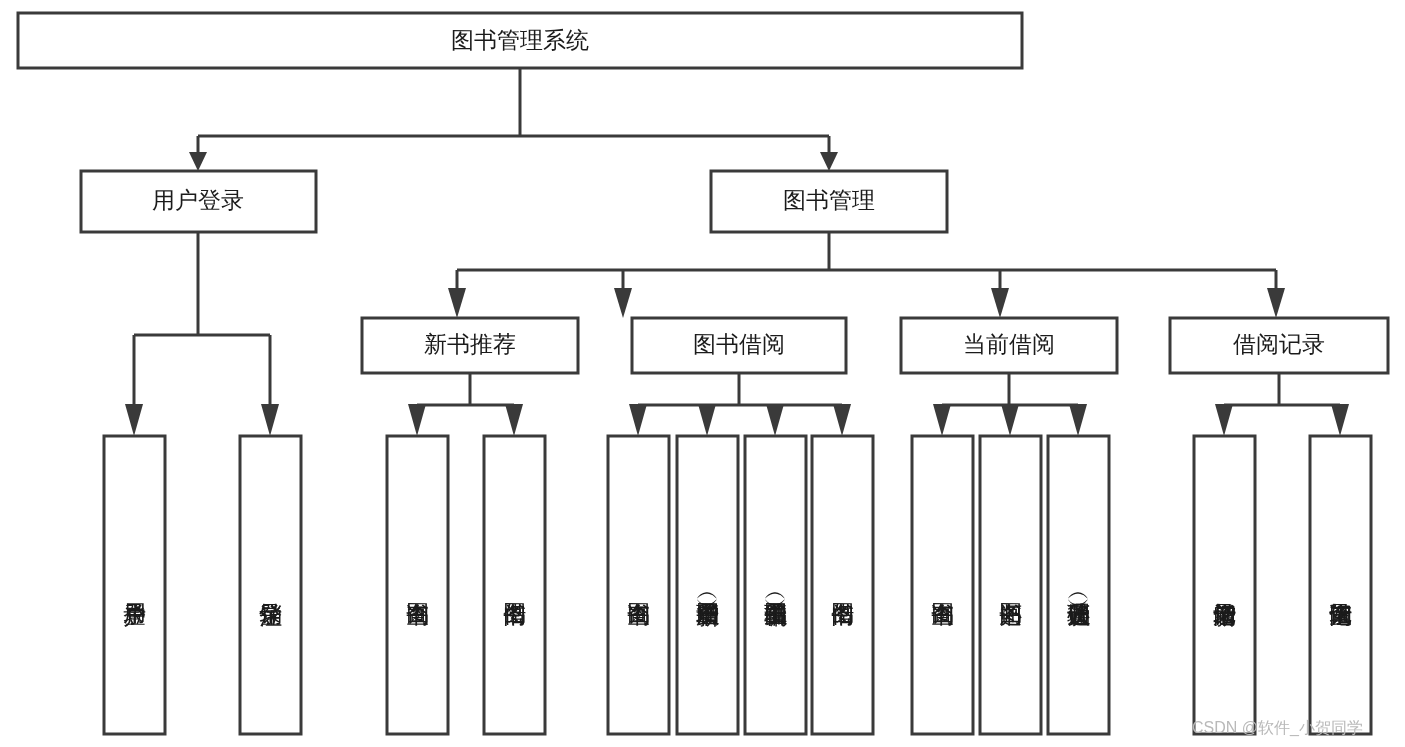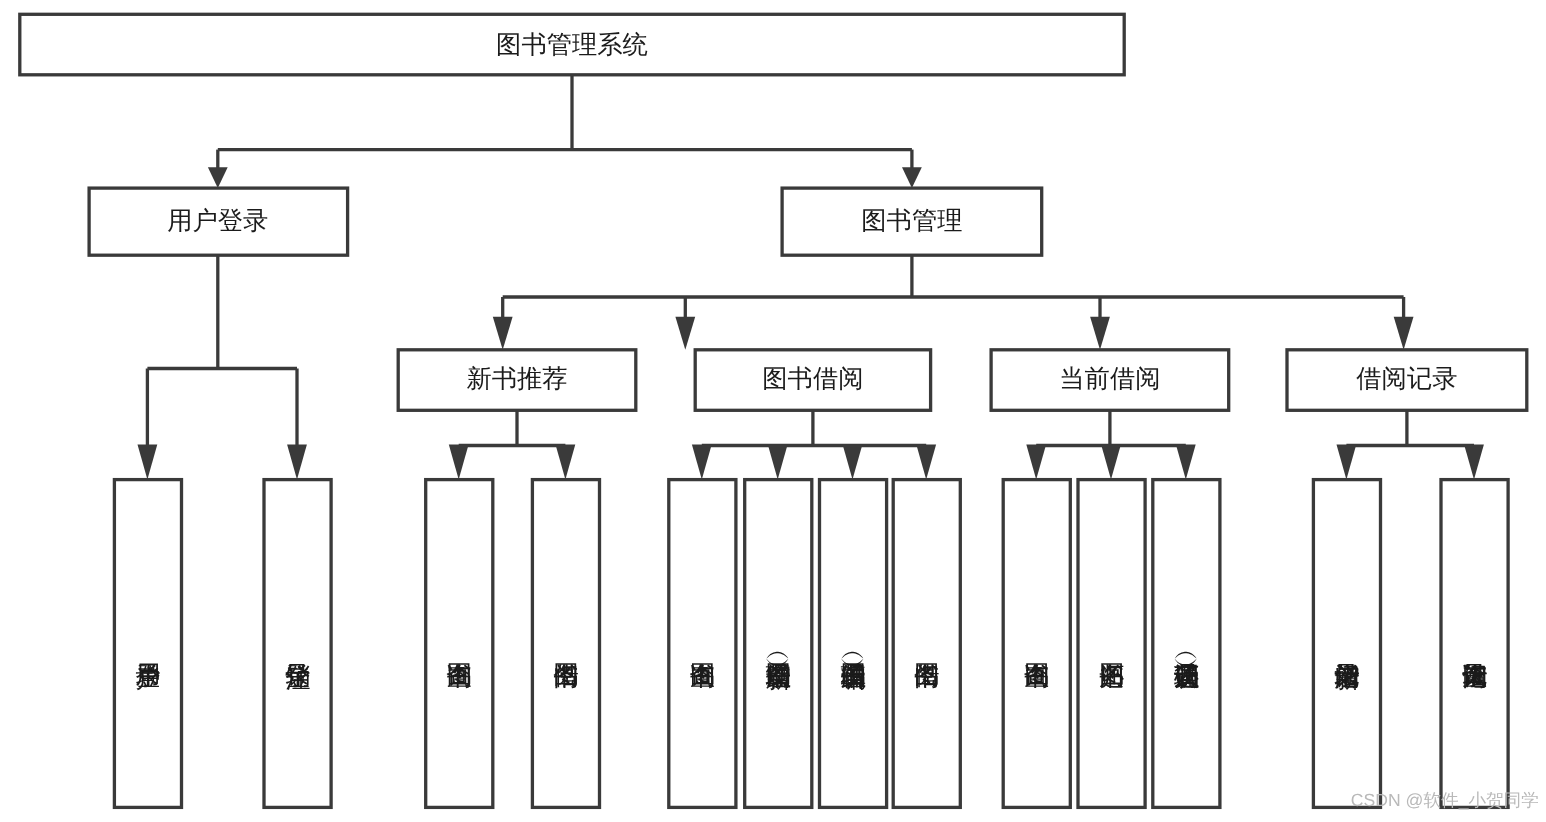--- a/index.html
+++ b/index.html
@@ -62,21 +62,20 @@
     align-items: center;
     justify-content: center;
     pointer-events: none;
   }
   .watermark {
     position: absolute;
     font-family: "Liberation Sans", "DejaVu Sans", sans-serif;
     font-size: 16px;
     color: #b9b9b9;
     white-space: nowrap;
-    padding-left: 36px;
   }
 </style>
 </head>
 <body>
 
 <div id="diagram-root">
 
   <svg id="tree-svg" viewBox="0 0 1405 747">
 
     <g>

